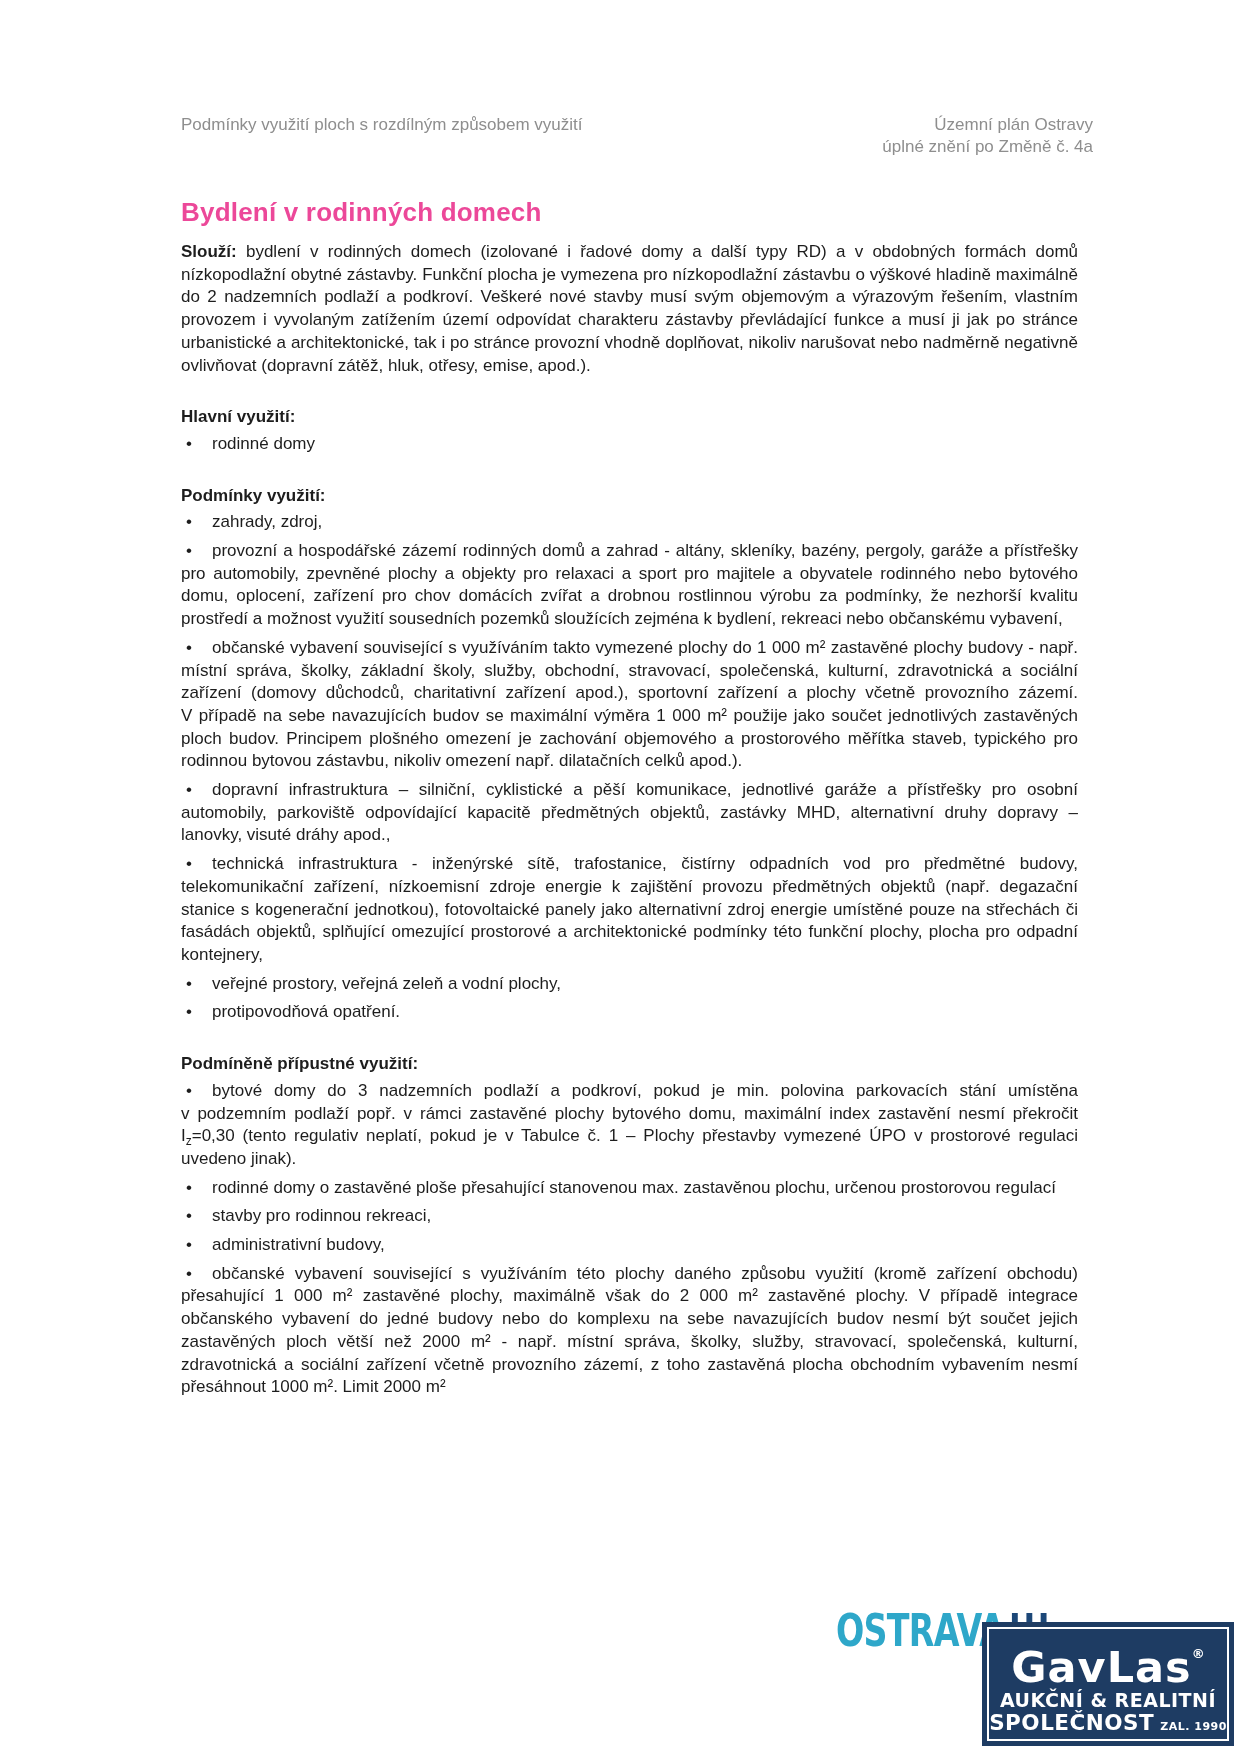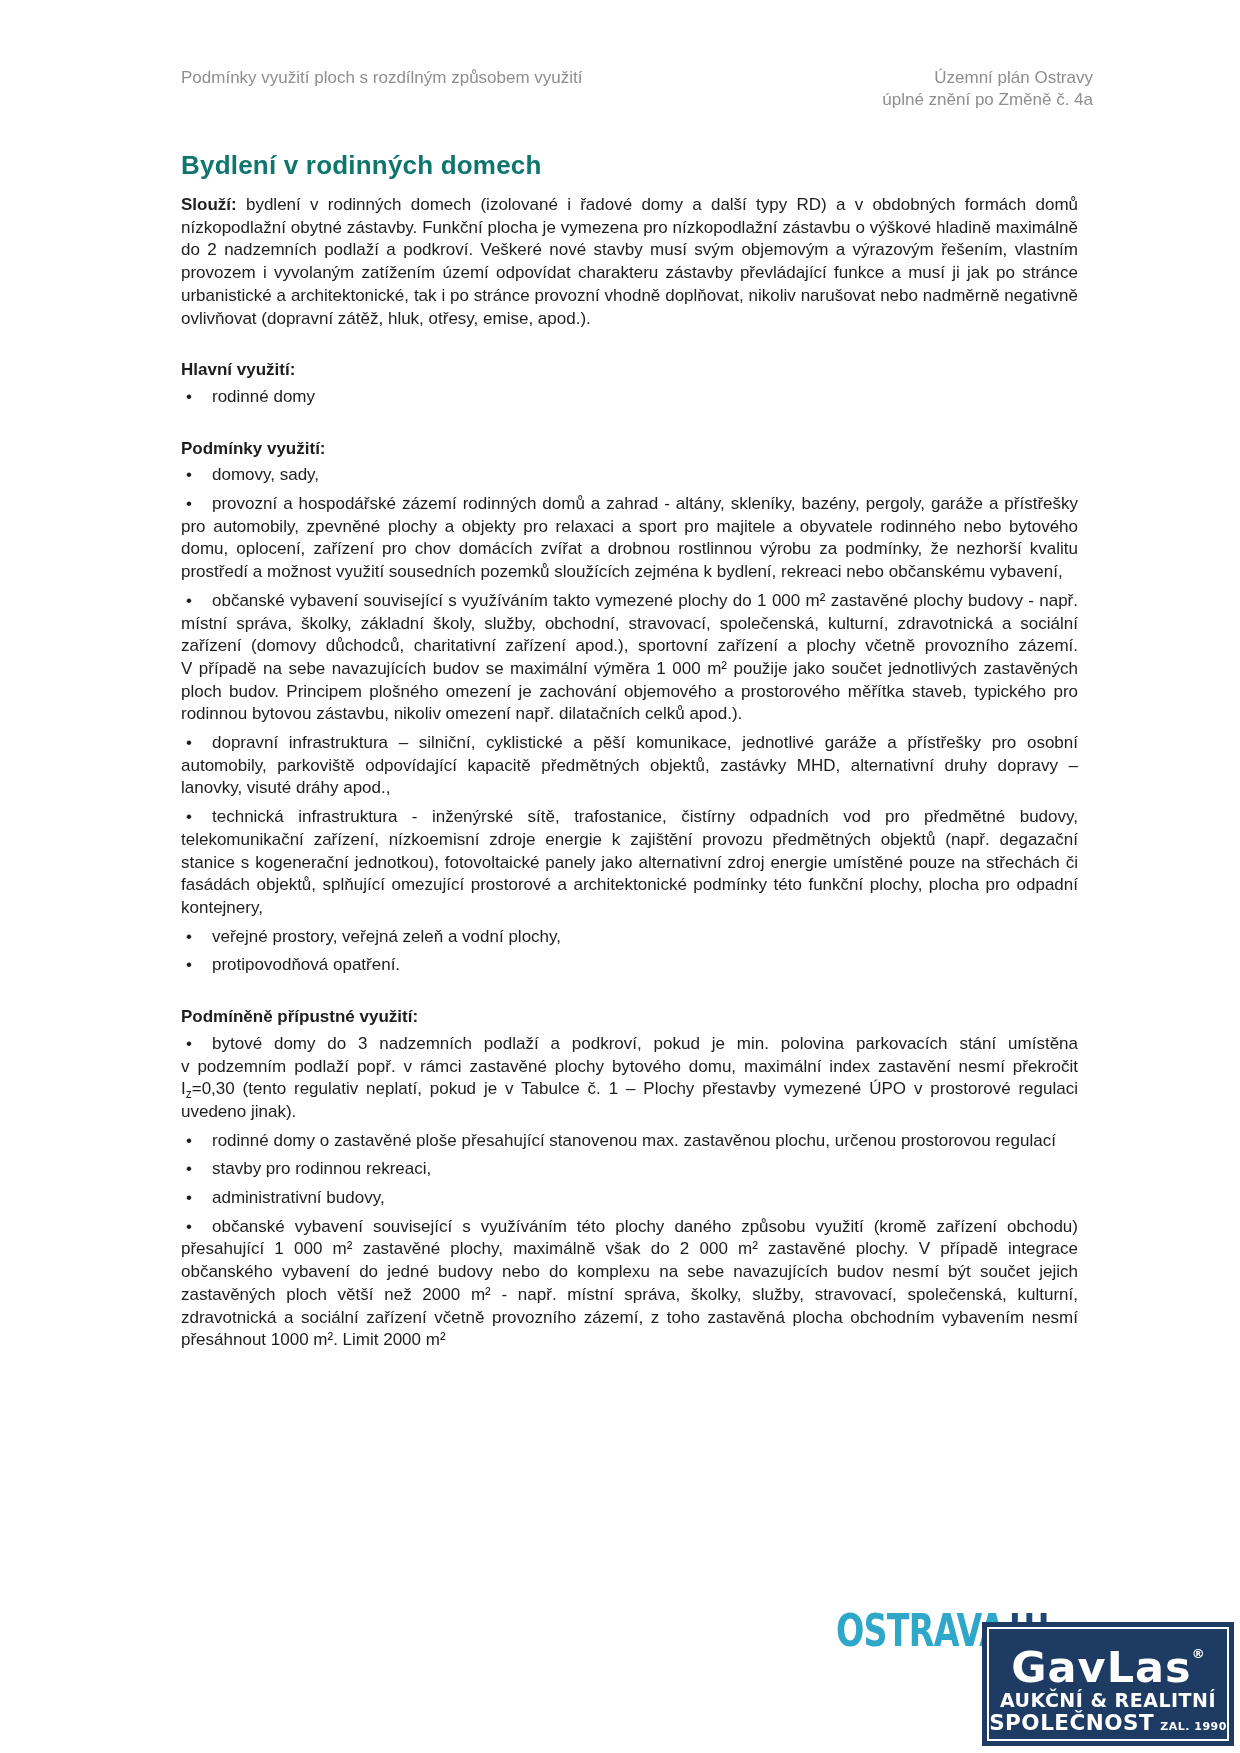--- a/index.html
+++ b/index.html
@@ -18,33 +18,33 @@
     position: absolute;
     left: 181px;
     top: 0;
     width: 897px;
   }
   
   .header {
     display: flex;
     justify-content: space-between;
     align-items: flex-start;
-    padding-top: 67px;
+    padding-top: 114px;
     color: #8e8e8e;
     font-size: 17px;
     line-height: 22px;
   }
   .header-right { text-align: right; margin-right: -15px; }
   
   .title {
     margin-top: 39px;
     font-size: 26px;
     font-weight: bold;
     letter-spacing: 0.2px;
-    color: #0f766e;
+    color: #ec4899;
   }
   
   .para {
     margin-top: 13px;
     font-size: 17px;
     line-height: 22.7px;
     text-align: justify;
   }
   .bold { font-weight: bold; }
   .section-heading {
@@ -154,21 +154,21 @@
     </div>
 
     <h1 class="title">Bydlení v rodinných domech</h1>
 
     <p class="para"><span class="bold">Slouží:</span><span> bydlení v rodinných domech (izolované i řadové domy a další typy RD) a v obdobných formách domů nízkopodlažní obytné zástavby. Funkční plocha je vymezena pro nízkopodlažní zástavbu o výškové hladině maximálně do 2 nadzemních podlaží a podkroví. Veškeré nové stavby musí svým objemovým a výrazovým řešením, vlastním provozem i vyvolaným zatížením území odpovídat charakteru zástavby převládající funkce a musí ji jak po stránce urbanistické a architektonické, tak i po stránce provozní vhodně doplňovat, nikoliv narušovat nebo nadměrně negativně ovlivňovat (dopravní zátěž, hluk, otřesy, emise, apod.).</span></p>
 
     <h2 class="section-heading">Hlavní využití:</h2>
     <p class="bullet"><span>rodinné domy</span></p>
 
     <h2 class="section-heading">Podmínky využití:</h2>
-    <p class="bullet"><span>domovy, sady,</span></p>
+    <p class="bullet"><span>zahrady, zdroj,</span></p>
     <p class="bullet"><span>provozní a hospodářské zázemí rodinných domů a zahrad - altány, skleníky, bazény, pergoly, garáže a přístřešky pro automobily, zpevněné plochy a objekty pro relaxaci a sport pro majitele a obyvatele rodinného nebo bytového domu, oplocení, zařízení pro chov domácích zvířat a drobnou rostlinnou výrobu za podmínky, že nezhorší kvalitu prostředí a možnost využití sousedních pozemků sloužících zejména k bydlení, rekreaci nebo občanskému vybavení,</span></p>
     <p class="bullet"><span>občanské vybavení související s&nbsp;využíváním takto vymezené plochy do 1&nbsp;000 m² zastavěné plochy budovy - např. místní správa, školky, základní školy, služby, obchodní, stravovací, společenská, kulturní, zdravotnická a sociální zařízení (domovy důchodců, charitativní zařízení apod.), sportovní zařízení a plochy včetně provozního zázemí. V&nbsp;případě na sebe navazujících budov se maximální výměra 1&nbsp;000 m² použije jako součet jednotlivých zastavěných ploch budov. Principem plošného omezení je zachování objemového a prostorového měřítka staveb, typického pro rodinnou bytovou zástavbu, nikoliv omezení např. dilatačních celků apod.).</span></p>
     <p class="bullet"><span>dopravní infrastruktura – silniční, cyklistické a pěší komunikace, jednotlivé garáže a přístřešky pro osobní automobily, parkoviště odpovídající kapacitě předmětných objektů, zastávky MHD, alternativní druhy dopravy – lanovky, visuté dráhy apod.,</span></p>
     <p class="bullet"><span>technická infrastruktura - inženýrské sítě, trafostanice, čistírny odpadních vod pro předmětné budovy, telekomunikační zařízení, nízkoemisní zdroje energie k&nbsp;zajištění provozu předmětných objektů (např.  degazační stanice s kogenerační jednotkou), fotovoltaické panely jako alternativní zdroj energie umístěné pouze na střechách či fasádách objektů, splňující omezující prostorové a architektonické podmínky této funkční plochy, plocha pro odpadní kontejnery,</span></p>
     <p class="bullet"><span>veřejné prostory, veřejná zeleň a vodní plochy,</span></p>
     <p class="bullet"><span>protipovodňová opatření.</span></p>
 
     <h2 class="section-heading">Podmíněně přípustné využití:</h2>
     <p class="bullet"><span>bytové domy do 3 nadzemních podlaží a podkroví, pokud je min. polovina parkovacích stání umístěna v&nbsp;podzemním podlaží popř. v&nbsp;rámci zastavěné plochy bytového domu, maximální index zastavění nesmí překročit  I</span><span class="sub">z</span><span>=0,30 (tento regulativ neplatí, pokud je v Tabulce č. 1 – Plochy přestavby vymezené ÚPO v prostorové regulaci uvedeno jinak).</span></p>
     <p class="bullet"><span>rodinné domy o zastavěné ploše přesahující stanovenou max. zastavěnou plochu, určenou prostorovou regulací</span></p>

